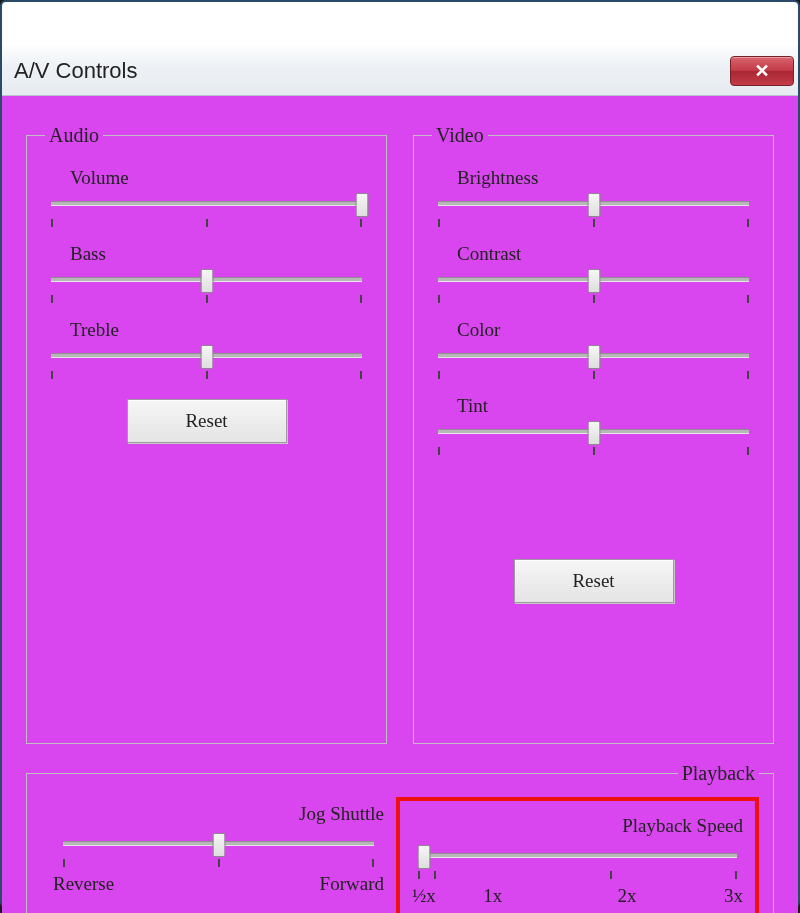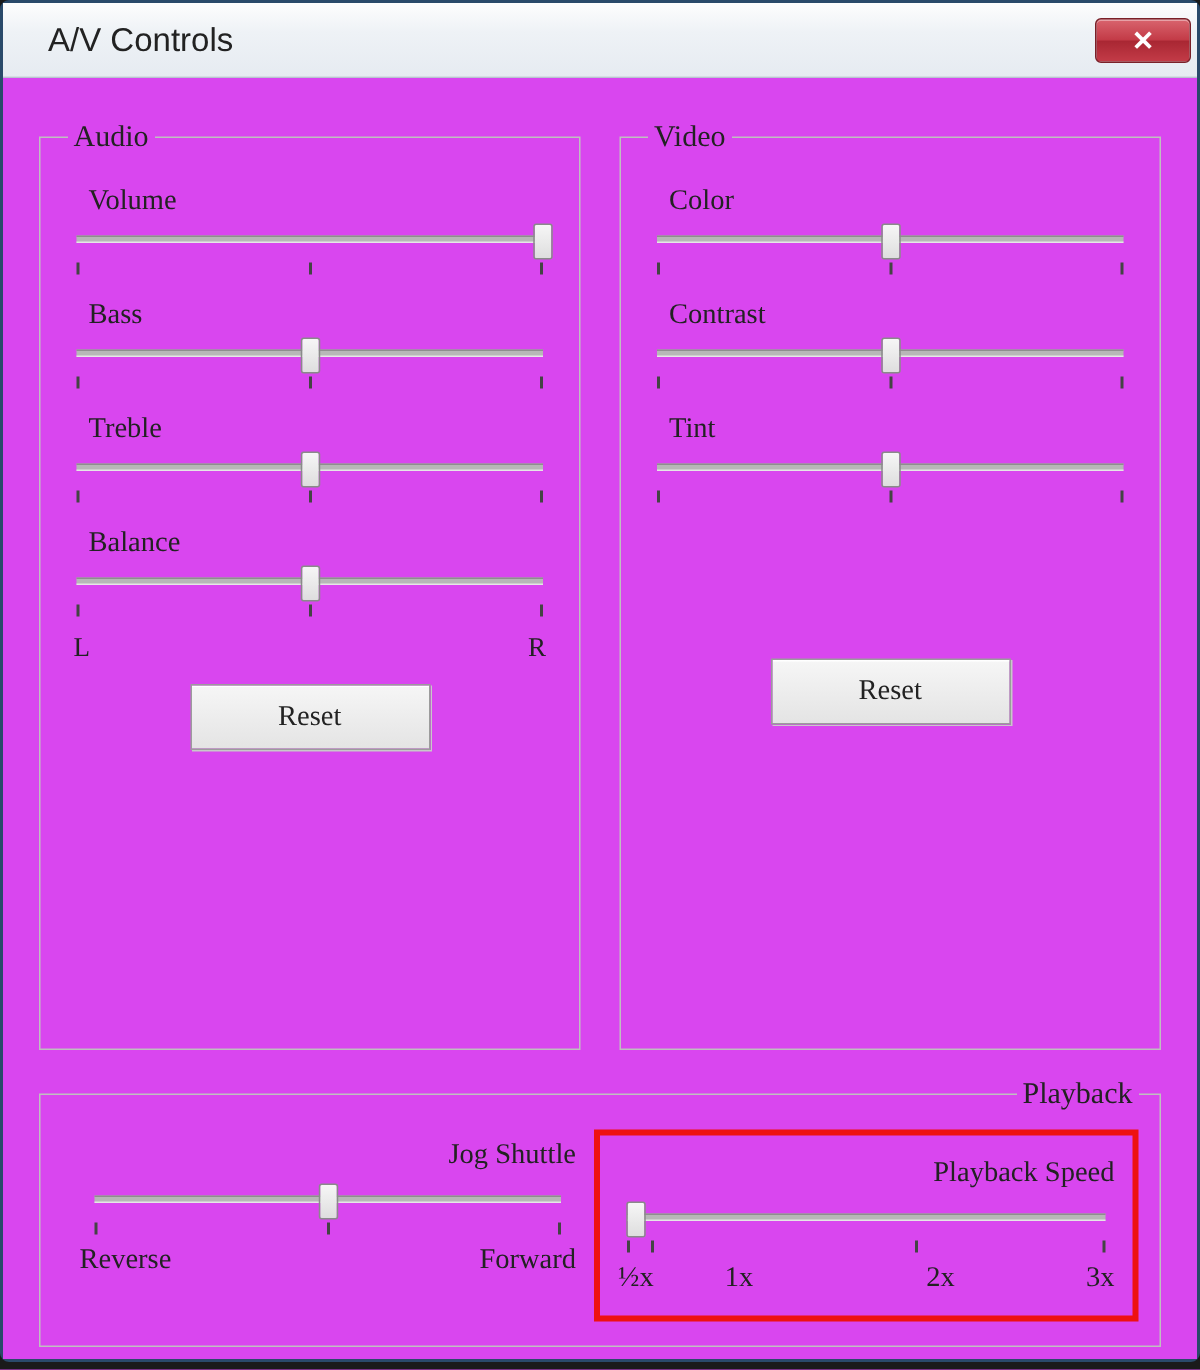--- a/index.html
+++ b/index.html
@@ -22,23 +22,24 @@
     background: #fff;
     border: 2px solid #2a4a6a;
     border-radius: 6px;
     box-shadow: inset 0 0 2px rgba(255,255,255,0.8);
   }
   .titlebar {
     display: flex;
     align-items: center;
     justify-content: space-between;
     height: 50px;
-    padding: 0 4px 0 30px;
+    padding: 0 4px 0 12px;
     background: linear-gradient(#fdfdfd, #eef2f6 40%, #e6ebf1);
     border-bottom: 1px solid #b9c4d0;
+    margin-top: 44px;
   }
   .title {
     font-size: 22px;
     color: #222;
   }
   .close-btn {
     width: 64px;
     height: 30px;
     border-radius: 4px;
     background: linear-gradient(#d9646e, #c33b47 48%, #a92733 52%, #c33b47);
@@ -73,21 +74,21 @@
   }
   fieldset.group > legend {
     font-size: 20px;
     padding: 0 4px;
     color: #222;
   }
   .slider-block {
     margin: 6px 0 10px 0;
   }
   .slider-label {
-    margin-left: 14px;
+    margin-left: 25px;
     margin-bottom: 4px;
   }
   .slider {
     position: relative;
     height: 40px;
     margin: 0 6px;
   }
   .track {
     position: absolute;
     left:0; right:0;
@@ -230,60 +231,56 @@
             <div class="track"></div>
             <div class="thumb" style="left:50%"></div>
             <div class="ticks">
                 <div class="tick"></div>
                 <div class="tick"></div>
                 <div class="tick"></div>
               </div>
           </div>
         </div>
 
-        <div class="slider-block">
-          <div class="slider-label">Balance</div>
-          <div class="slider">
-            <div class="track"></div>
-            <div class="thumb" style="left:50%"></div>
-            <div class="ticks">
-                <div class="tick"></div>
-                <div class="tick"></div>
-                <div class="tick"></div>
-              </div>
-          </div>
-          <div class="below-labels">
-            <span>L</span>
-            <span>R</span>
-          </div>
-        </div>
 
 
         <div class="reset-btn">Reset</div>
       </fieldset>
 
       <fieldset class="group">
         <legend>Video</legend>
 
+        <div class="slider-block">
+          <div class="slider-label">Brightness</div>
+          <div class="slider">
+            <div class="track"></div>
+            <div class="thumb" style="left:50%"></div>
+            <div class="ticks">
+                <div class="tick"></div>
+                <div class="tick"></div>
+                <div class="tick"></div>
+              </div>
+          </div>
+        </div>
+
+        <div class="slider-block">
+          <div class="slider-label">Contrast</div>
+          <div class="slider">
+            <div class="track"></div>
+            <div class="thumb" style="left:50%"></div>
+            <div class="ticks">
+                <div class="tick"></div>
+                <div class="tick"></div>
+                <div class="tick"></div>
+              </div>
+          </div>
+        </div>
 
         <div class="slider-block">
           <div class="slider-label">Color</div>
-          <div class="slider">
-            <div class="track"></div>
-            <div class="thumb" style="left:50%"></div>
-            <div class="ticks">
-                <div class="tick"></div>
-                <div class="tick"></div>
-                <div class="tick"></div>
-              </div>
-          </div>
-        </div>
-
-        <div class="slider-block">
-          <div class="slider-label">Contrast</div>
           <div class="slider">
             <div class="track"></div>
             <div class="thumb" style="left:50%"></div>
             <div class="ticks">
                 <div class="tick"></div>
                 <div class="tick"></div>
                 <div class="tick"></div>
               </div>
           </div>
         </div>

